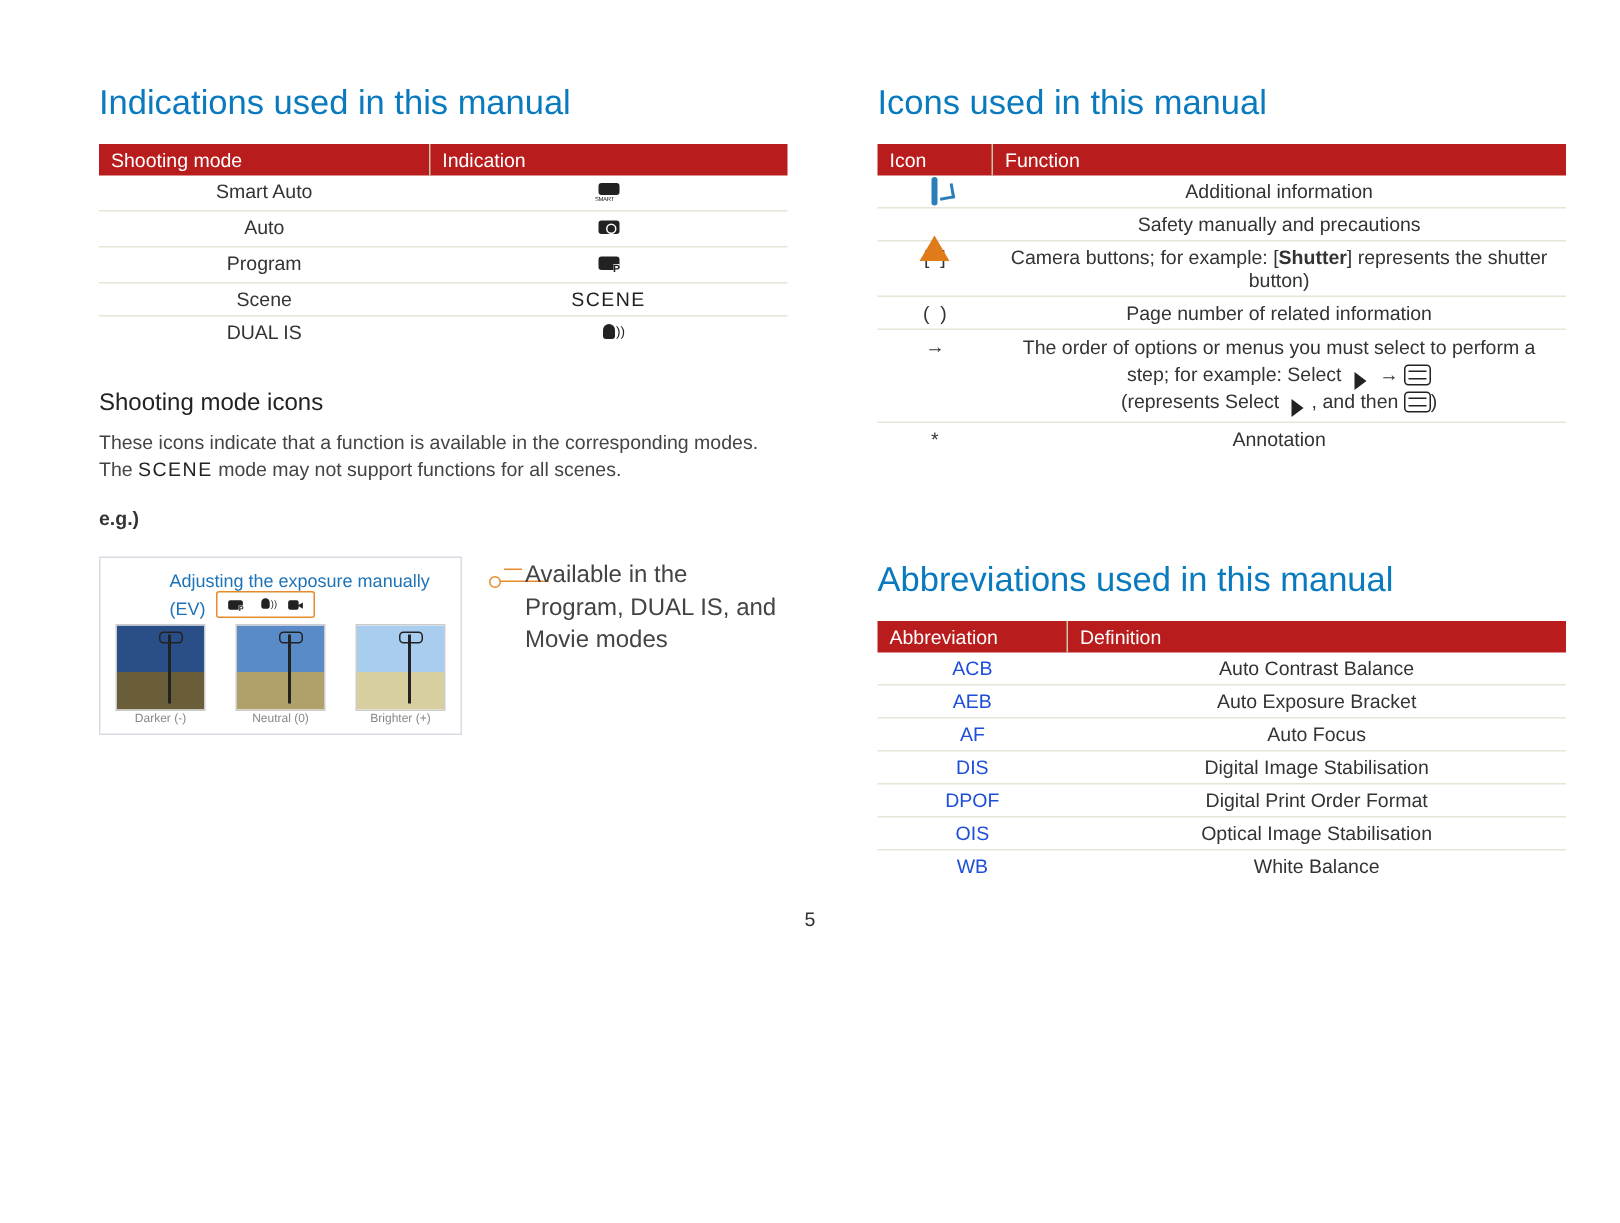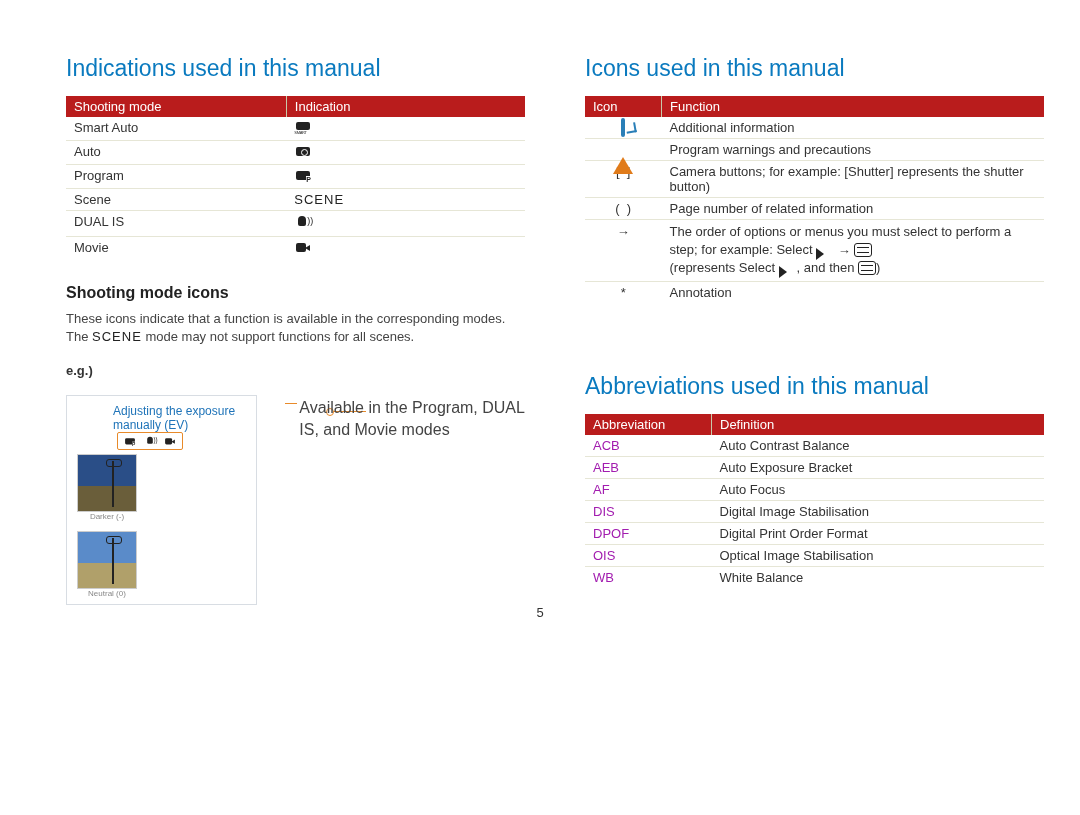--- a/index.html
+++ b/index.html
@@ -24,21 +24,21 @@
   }
   h1.section {
     color: #0a7abf;
     font-weight: 400;
     font-size: 23px;
     margin: 0 0 14px 0;
   }
   h2.sub {
     color: #222;
     font-size: 16px;
-    font-weight: 700;
+    font-weight: 400;
     margin: 24px 0 8px 0;
   }
   .body-text {
     font-size: 13px;
     line-height: 1.35;
     color: #444;
     margin: 0 0 8px 0;
   }
   .scene-word {
     font-family: Impact, "Arial Black", sans-serif;
@@ -62,32 +62,33 @@
     font-weight: 400;
     text-align: left;
     padding: 3px 8px;
     border-right: 1px solid #c9c9a9;
   }
   table.info th:last-child { border-right: none; }
   table.info td {
     padding: 3px 8px;
     vertical-align: top;
     border-bottom: 1px solid #e6e6d6;
+    text-align: center;
   }
   table.info tr:last-child td { border-bottom: none; }
 
   .indications-table { width: 80%; }
   .indications-table th:first-child { width: 48%; }
   .indications-table td:first-child { color: #333; }
 
   .icons-table th:first-child { width: 60px; }
   .icons-table td:first-child { text-align: center; }
 
   .abbr-table th:first-child { width: 110px; }
-  .abbr-table td:first-child { color: #a21caf; }
+  .abbr-table td:first-child { color: #1d4ed8; }
 
   
   .ic {
     display: inline-block;
     width: 18px;
     height: 14px;
     position: relative;
   }
   .ic-camera::before {
     content: "";
@@ -256,21 +257,21 @@
     border: 1px solid #e88a2a;
     border-radius: 2px;
     padding: 0 3px;
     margin-left: 4px;
     display: inline-flex;
     gap: 3px;
     align-items: center;
   }
   .egbox .egtitle .badge span { display:inline-block; }
   .egdesc { line-height: 1.25; margin-bottom: 6px; }
-  .thumbs { display: flex; gap: 10px; flex-direction: column; }
+  .thumbs { display: flex; gap: 20px; }
   .thumb {
     width: 60px;
     text-align: center;
     font-size: 8px;
     color: #888;
   }
   .thumb .pic {
     width: 60px; height: 58px;
     position: relative;
     overflow: hidden;
@@ -324,21 +325,21 @@
     left:-4px; top:-3px;
     width:6px;height:6px;
     border:1px solid #e88a2a;
     border-radius:50%;
     background:#fff;
   }
 
   .arrow-seq { font-size: 13px; line-height: 1.4; }
   .arrow-seq .ic { vertical-align: -3px; }
   .bracket-note { font-size: 13px; }
-  .bracket-note .b { font-weight: normal; }
+  .bracket-note .b { font-weight: bold; }
 
   .pagenum {
     position: absolute;
     bottom: 22px;
     left: 0; right: 0;
     text-align: center;
     font-size: 13px;
     color: #333;
   }
 
@@ -372,24 +373,20 @@
           <td>Program</td>
           <td><span class="ic ic-prog"></span></td>
         </tr>
         <tr>
           <td>Scene</td>
           <td><span class="scene-word">SCENE</span></td>
         </tr>
         <tr>
           <td>DUAL IS</td>
           <td><span class="ic ic-dual"></span></td>
-        </tr>
-        <tr>
-          <td>Movie</td>
-          <td><span class="ic ic-movie"></span></td>
         </tr>
       </tbody>
     </table>
 
     <h2 class="sub">Shooting mode icons</h2>
     <p class="body-text">
       <span>These icons indicate that a function is available in the corresponding modes. The </span><span class="scene-word">SCENE</span><span> mode may not support functions for all scenes.</span>
     </p>
 
     <p><strong class="eg">e.g.)</strong></p>
@@ -412,20 +409,27 @@
               </div>
             <div>Darker (-)</div>
           </div>
           <div class="thumb">
             <div class="pic">
                 <div class="sky mid"></div>
                 <div class="pole"></div>
               </div>
             <div>Neutral (0)</div>
           </div>
+          <div class="thumb">
+            <div class="pic">
+                <div class="sky brt"></div>
+                <div class="pole"></div>
+              </div>
+            <div>Brighter (+)</div>
+          </div>
         </div>
       </div>
       <div class="callout-line"></div>
       <div class="callout">Available in the Program, DUAL IS, and Movie modes</div>
     </div>
   </div>
 
   <div class="col right-col">
     <h1 class="section">Icons used in this manual</h1>
 
@@ -436,21 +440,21 @@
           <th>Function</th>
         </tr>
       </thead>
       <tbody>
         <tr>
           <td><span class="ic-note"></span></td>
           <td>Additional information</td>
         </tr>
         <tr>
           <td><span class="ic-warn"></span></td>
-          <td>Program warnings and precautions</td>
+          <td>Safety manually and precautions</td>
         </tr>
         <tr>
           <td>
             <span>[</span>&nbsp;&nbsp;<span>]</span>
           </td>
           <td class="bracket-note">
             <span>Camera buttons; for example: [</span><span class="b">Shutter</span><span>] represents the shutter button)</span>
           </td>
         </tr>
         <tr>

